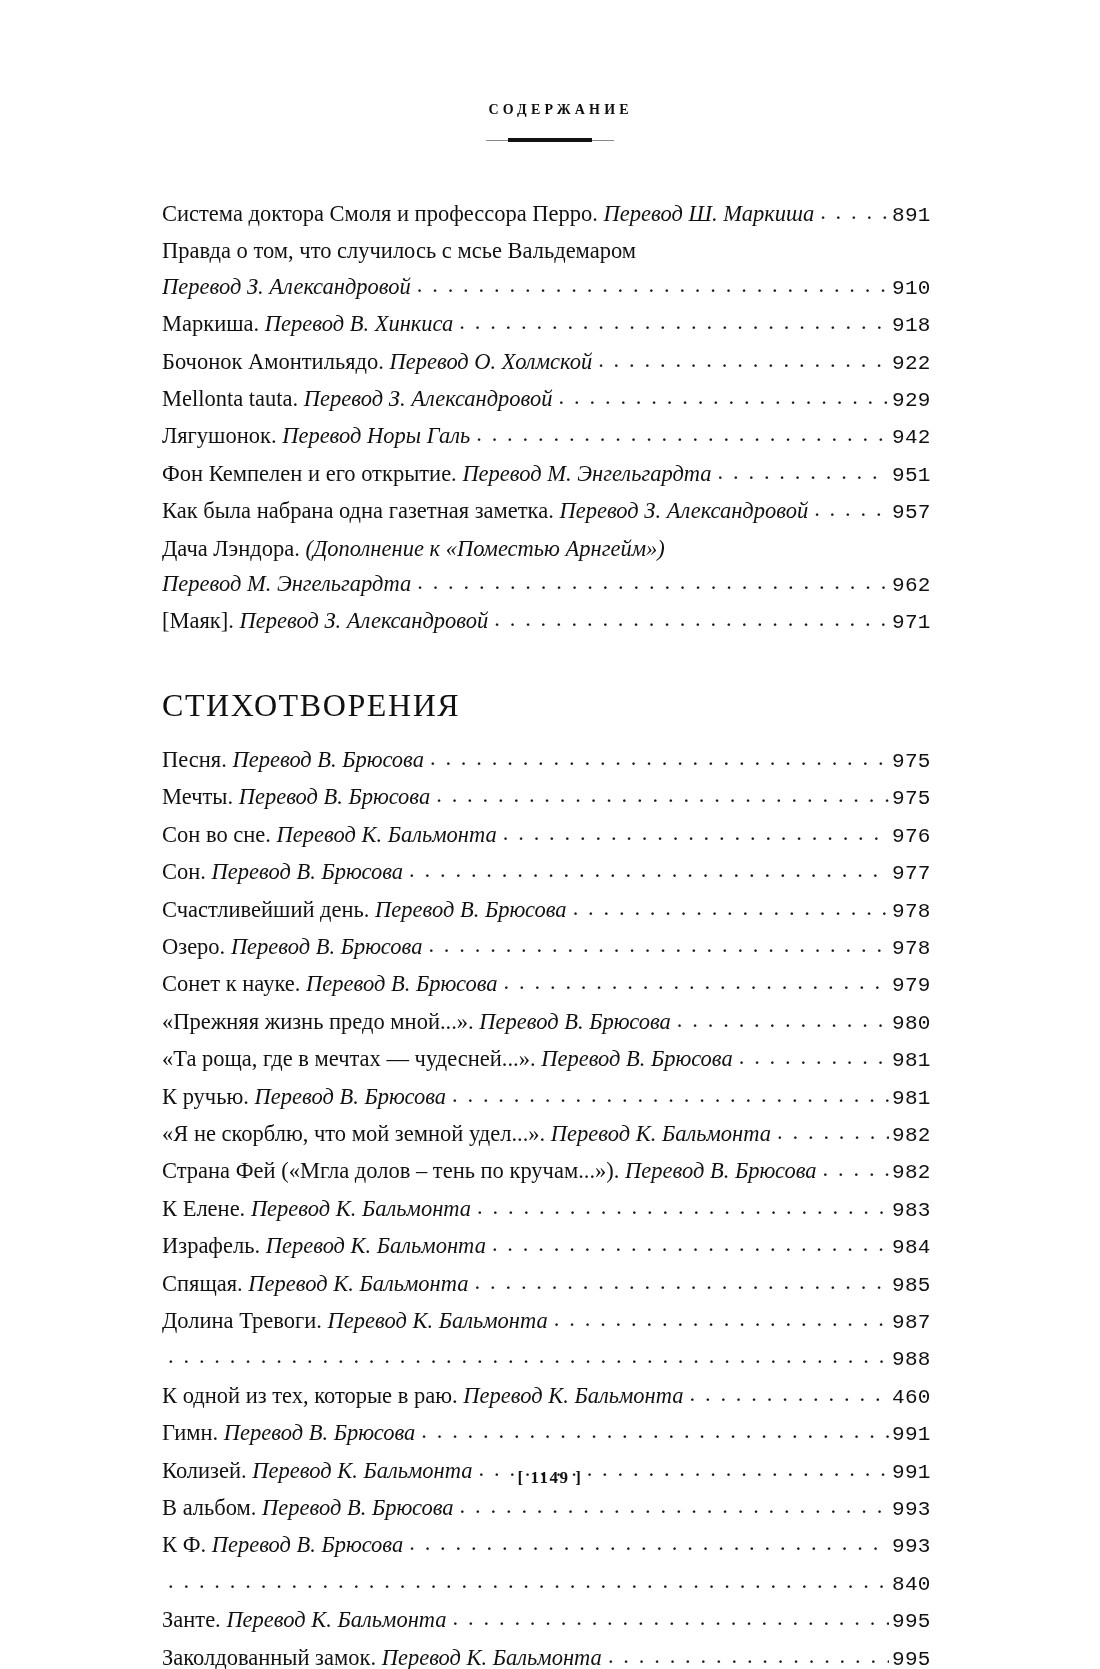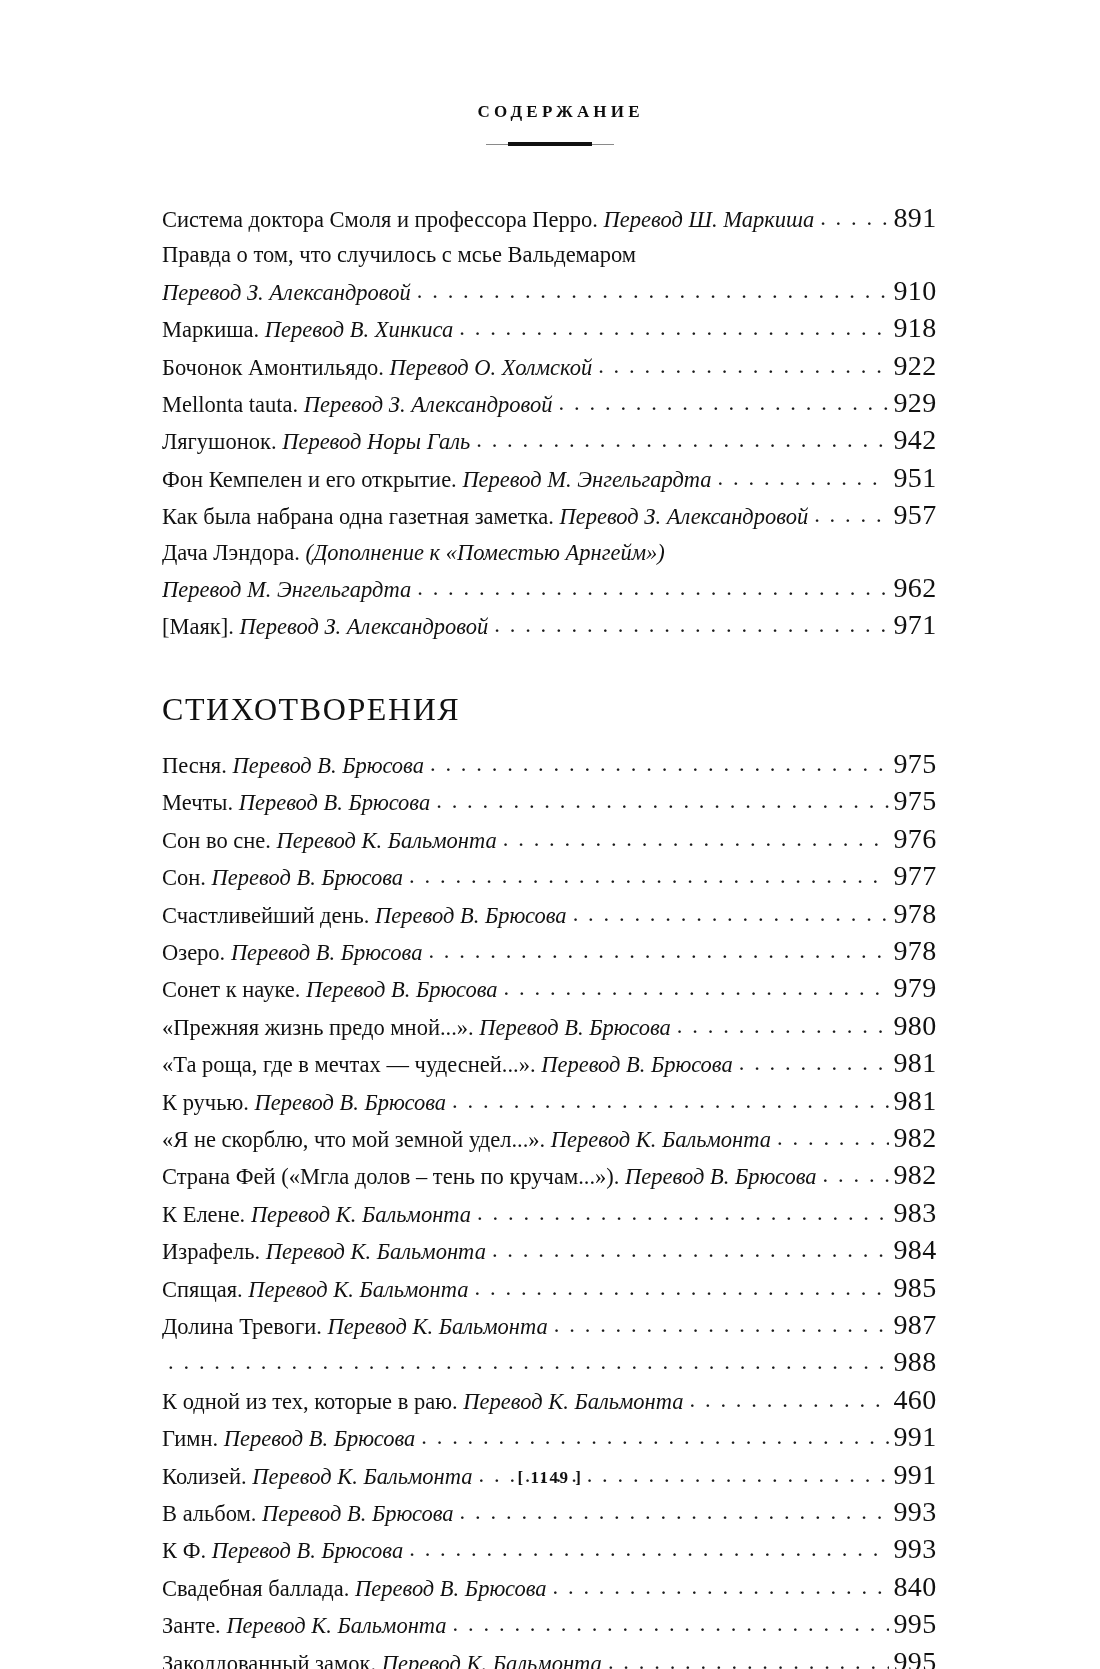--- a/index.html
+++ b/index.html
@@ -22,21 +22,21 @@
     height: 1669px;
     box-sizing: border-box;
     padding: 0;
     overflow: hidden;
   }
 
   
   .running-head {
     text-align: center;
     margin-top: 102px;
-    font-size: 17px;
+    font-size: 14px;
     letter-spacing: 4.2px;
     font-weight: 700;
     text-indent: 4.2px;
     color: #0d0d0d;
     font-family: "Liberation Serif", "DejaVu Serif", serif;
     margin-left: 17px;
   }
 
   .ornament {
     width: 1100px;
@@ -92,23 +92,24 @@
     margin: 0 3px 0 6px;
     font-size: 22.5px;
     letter-spacing: 2.1px;
     color: #1a1a1a;
     position: relative;
     top: -2px;
   }
   .entry .pg {
     flex: 0 0 auto;
     width: 46px;
-    text-align: center;
-    font-size: 28px;
+    text-align: left;
+    font-size: 21px;
     letter-spacing: 0.3px;
+    font-family: Liberation Mono, monospace;
   }
   
   .entry.cont .leader,
   .entry.cont .pg { visibility: hidden; }
 
   .section-head {
     font-size: 32px;
     letter-spacing: 1.6px;
     margin-top: 46px;
     margin-bottom: 18px;
@@ -305,21 +306,20 @@
         <span class="txt"><span>В альбом. </span><i>Перевод В. Брюсова</i></span>
         <span class="leader"> .  .  .  .  .  .  .  .  .  .  .  .  .  .  .  .  .  .  .  .  .  .  .  .  .  .  .  .  .  .  .  .  .  .  .  .  .  .  .  .  .  .  .  .  .  .  .  .  .  .  .  .  .  .  .  .  .  .  .  .  .  .  .  .  .  .  .  .  .  .  .  .  .  .  .  .  .  .  .  .  .  .  .  .  .  .  .  .  .  .  .  .  .  .  .  .  .  .  .  .  .  .  .  .  .  .  .  .  .  .  .  .  .  .  .  .  .  .  .  . </span>
         <span class="pg">993</span>
       </div>
       <div class="entry">
         <span class="txt"><span>К Ф. </span><i>Перевод В. Брюсова</i></span>
         <span class="leader"> .  .  .  .  .  .  .  .  .  .  .  .  .  .  .  .  .  .  .  .  .  .  .  .  .  .  .  .  .  .  .  .  .  .  .  .  .  .  .  .  .  .  .  .  .  .  .  .  .  .  .  .  .  .  .  .  .  .  .  .  .  .  .  .  .  .  .  .  .  .  .  .  .  .  .  .  .  .  .  .  .  .  .  .  .  .  .  .  .  .  .  .  .  .  .  .  .  .  .  .  .  .  .  .  .  .  .  .  .  .  .  .  .  .  .  .  .  .  .  . </span>
         <span class="pg">993</span>
       </div>
       <div class="entry">
-        <span class="txt"><span>Свадебная баллада. </span><i>Перевод В. Брюсова</i></span>
         <span class="leader"> .  .  .  .  .  .  .  .  .  .  .  .  .  .  .  .  .  .  .  .  .  .  .  .  .  .  .  .  .  .  .  .  .  .  .  .  .  .  .  .  .  .  .  .  .  .  .  .  .  .  .  .  .  .  .  .  .  .  .  .  .  .  .  .  .  .  .  .  .  .  .  .  .  .  .  .  .  .  .  .  .  .  .  .  .  .  .  .  .  .  .  .  .  .  .  .  .  .  .  .  .  .  .  .  .  .  .  .  .  .  .  .  .  .  .  .  .  .  .  . </span>
         <span class="pg">840</span>
       </div>
       <div class="entry">
         <span class="txt"><span>Занте. </span><i>Перевод К. Бальмонта</i></span>
         <span class="leader"> .  .  .  .  .  .  .  .  .  .  .  .  .  .  .  .  .  .  .  .  .  .  .  .  .  .  .  .  .  .  .  .  .  .  .  .  .  .  .  .  .  .  .  .  .  .  .  .  .  .  .  .  .  .  .  .  .  .  .  .  .  .  .  .  .  .  .  .  .  .  .  .  .  .  .  .  .  .  .  .  .  .  .  .  .  .  .  .  .  .  .  .  .  .  .  .  .  .  .  .  .  .  .  .  .  .  .  .  .  .  .  .  .  .  .  .  .  .  .  . </span>
         <span class="pg">995</span>
       </div>
       <div class="entry">
         <span class="txt"><span>Заколдованный замок. </span><i>Перевод К. Бальмонта</i></span>

